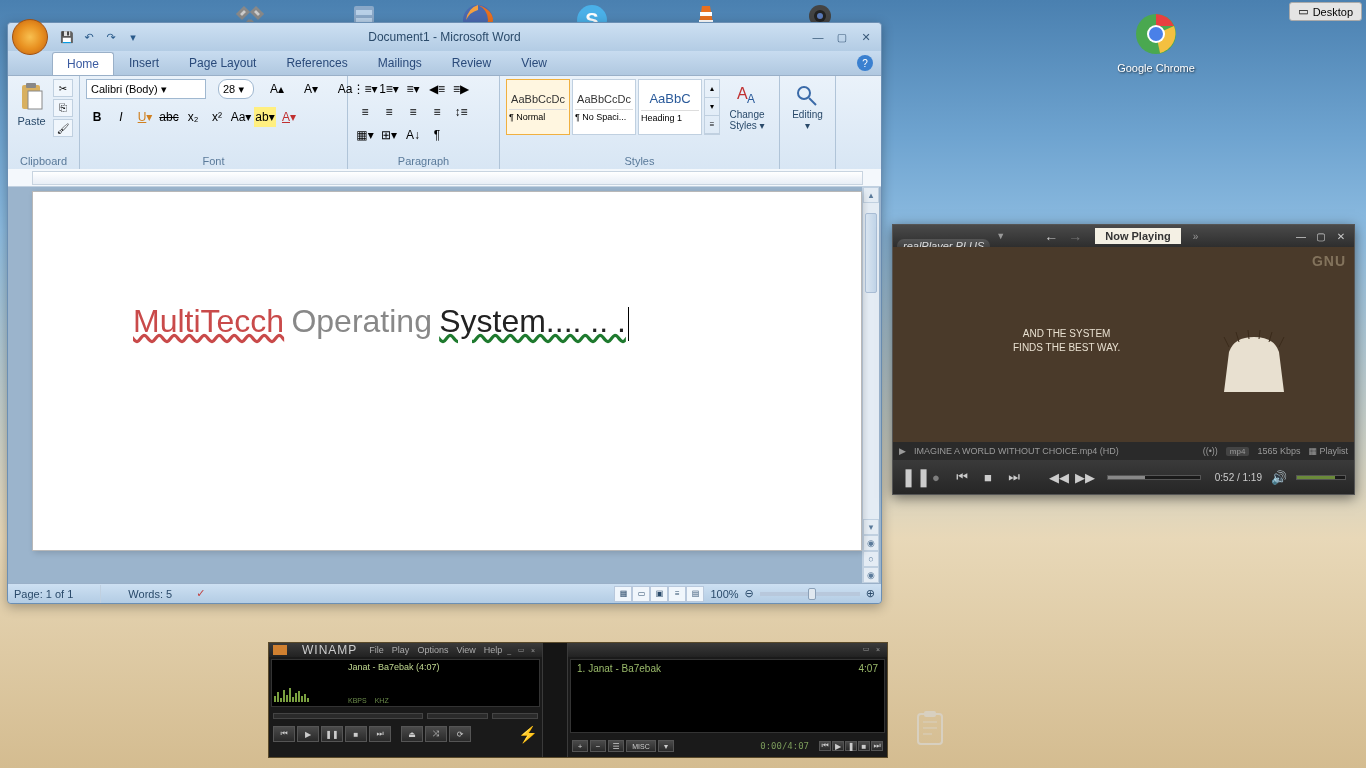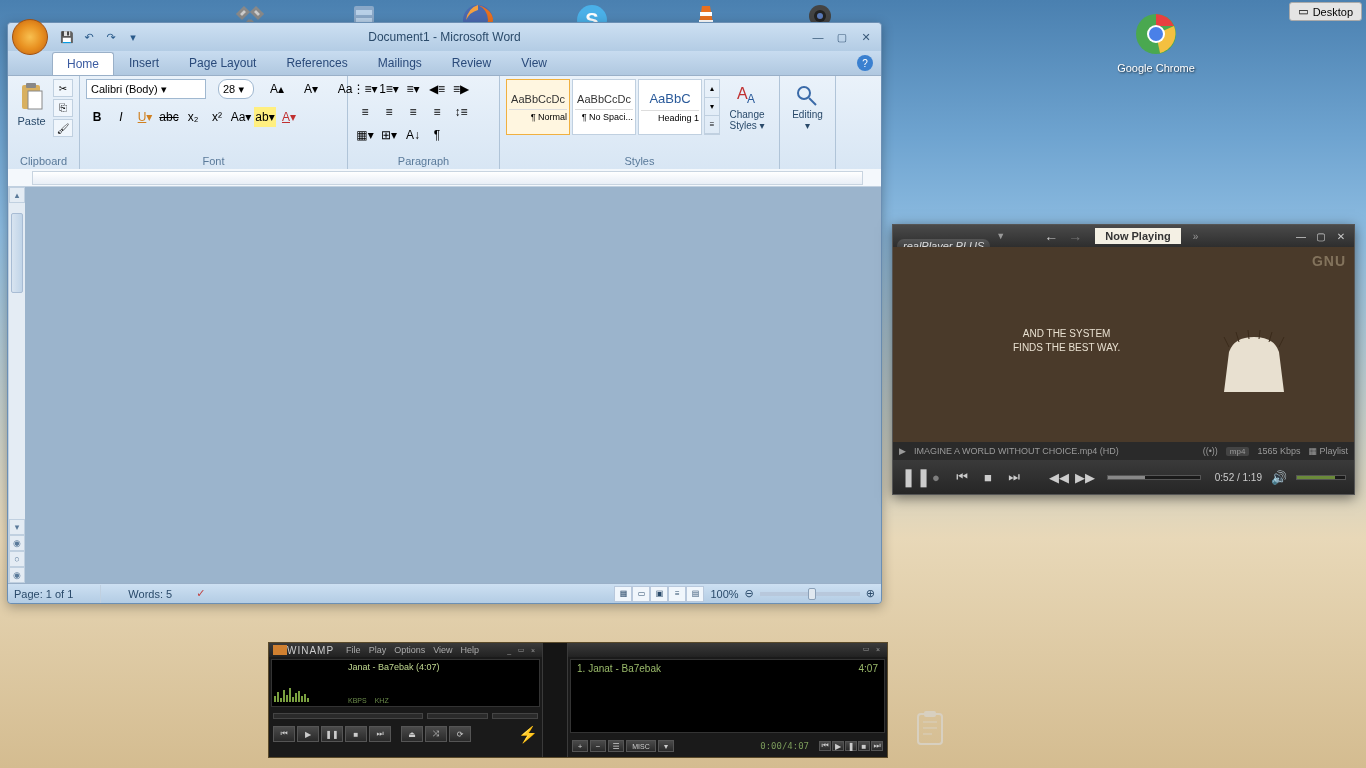--- a/index.html
+++ b/index.html
@@ -51,21 +51,21 @@
 .tb { width: 22px; height: 20px; border: 1px solid transparent; display: flex; align-items: center; justify-content: center; font-size: 12px; }
 .font-bottom { display: flex; gap: 2px; }
 
 .para-rows { display: flex; flex-direction: column; gap: 3px; }
 .para-row { display: flex; gap: 2px; }
 
 .styles-gallery { display: flex; gap: 2px; }
 .style-item { width: 64px; height: 56px; border: 1px solid #c0d0e0; background: #fff; display: flex; flex-direction: column; align-items: center; justify-content: center; font-size: 9px; padding: 2px; }
 .style-item.sel { border: 1px solid #f0b040; background: #fff6e0; }
 .style-preview { font-size: 11px; color: #333; margin-bottom: 4px; }
-.style-item .lbl { border-top: 1px solid #ddd; width: 100%; text-align: right; padding-top: 2px; }
+.style-item .lbl { border-top: 1px solid #ddd; width: 100%; text-align: left; padding-top: 2px; }
 .styles-side { width: 16px; display: flex; flex-direction: column; border: 1px solid #c0d0e0; }
 .styles-side div { flex: 1; display: flex; align-items: center; justify-content: center; font-size: 8px; border-bottom: 1px solid #c0d0e0; }
 
 .big-btn { width: 46px; text-align: center; padding-top: 4px; }
 .big-btn .ic { width: 28px; height: 24px; margin: 0 auto 2px; }
 .big-btn .lbl { font-size: 10px; color: #2a4a6a; line-height: 1.1; }
 
 .word-ruler { height: 18px; background: #f4f8fc; border-bottom: 1px solid #c0d0e0; position: relative; }
 .word-ruler-inner { position: absolute; left: 24px; right: 18px; top: 2px; height: 14px; background: linear-gradient(180deg, #fff, #e8eef6); border: 1px solid #c8d4e0; }
 
@@ -113,21 +113,21 @@
 .rp-progress { flex: 1; height: 5px; background: #1a1a1a; border: 1px solid #555; position: relative; margin: 0 6px; }
 .rp-progress .fill { position: absolute; left: 0; top: 0; bottom: 0; width: 40%; background: #888; }
 .rp-time { font-size: 10px; color: #ccc; }
 .rp-vol { width: 50px; height: 5px; background: linear-gradient(90deg, #6a8a3a, #6a8a3a 80%, #1a1a1a 80%); border: 1px solid #555; }
 
 
 .winamp { position: absolute; left: 268px; top: 642px; width: 620px; height: 116px; background: #1a1a1a; border: 1px solid #5a4a2a; display: flex; }
 .winamp-main { width: 275px; border-right: 1px solid #3a3a3a; display: flex; flex-direction: column; }
 .wa-titlebar { height: 14px; background: linear-gradient(180deg, #3a3a3a, #222); display: flex; align-items: center; padding: 0 4px; }
 .wa-logo { width: 14px; height: 10px; background: #d08030; font-size: 7px; }
-.wa-title { font-size: 10px; color: #ccc; margin-left: 0; letter-spacing: 1px; }
+.wa-title { font-size: 12px; color: #ccc; margin-left: 15px; letter-spacing: 1px; }
 .wa-menu { display: flex; gap: 8px; font-size: 9px; color: #aaa; margin-left: 12px; }
 .wa-close-row { margin-left: auto; display: flex; gap: 2px; }
 .wa-cbtn { width: 10px; height: 8px; color: #999; font-size: 7px; display: flex; align-items: center; justify-content: center; }
 
 .wa-display { height: 48px; background: #000; margin: 2px; border: 1px solid #333; display: flex; padding: 2px; gap: 4px; }
 .wa-vis { width: 70px; display: flex; align-items: flex-end; gap: 1px; padding-bottom: 2px; }
 .wa-vis-bar { width: 2px; background: #7aa040; }
 .wa-track-info { flex: 1; font-size: 9px; color: #9aba6a; display: flex; flex-direction: column; justify-content: space-between; }
 .wa-track-title { color: #c0d890; }
 .wa-meta { display: flex; gap: 8px; font-size: 7px; color: #6a8a4a; }
@@ -374,20 +374,27 @@
       </div>
       <div class="ribbon-group-label"></div>
     </div>
   </div>
 
   <div class="word-ruler">
       <div class="word-ruler-inner"></div>
     </div>
 
   <div class="word-doc-area">
+    <div class="word-page">
+      <div class="doc-text">
+        <span class="w1">MultiTecch</span>
+        <span class="w2">Operating</span>
+        <span class="w3">System.... .. .</span><span class="text-cursor"></span>
+      </div>
+    </div>
     <div class="word-vscroll">
       <div class="scroll-btn">▴</div>
       <div class="scroll-track">
           <div class="scroll-thumb"></div>
         </div>
       <div class="scroll-btn">▾</div>
       <div class="scroll-btn">◉</div>
       <div class="scroll-btn">○</div>
       <div class="scroll-btn">◉</div>
     </div>

